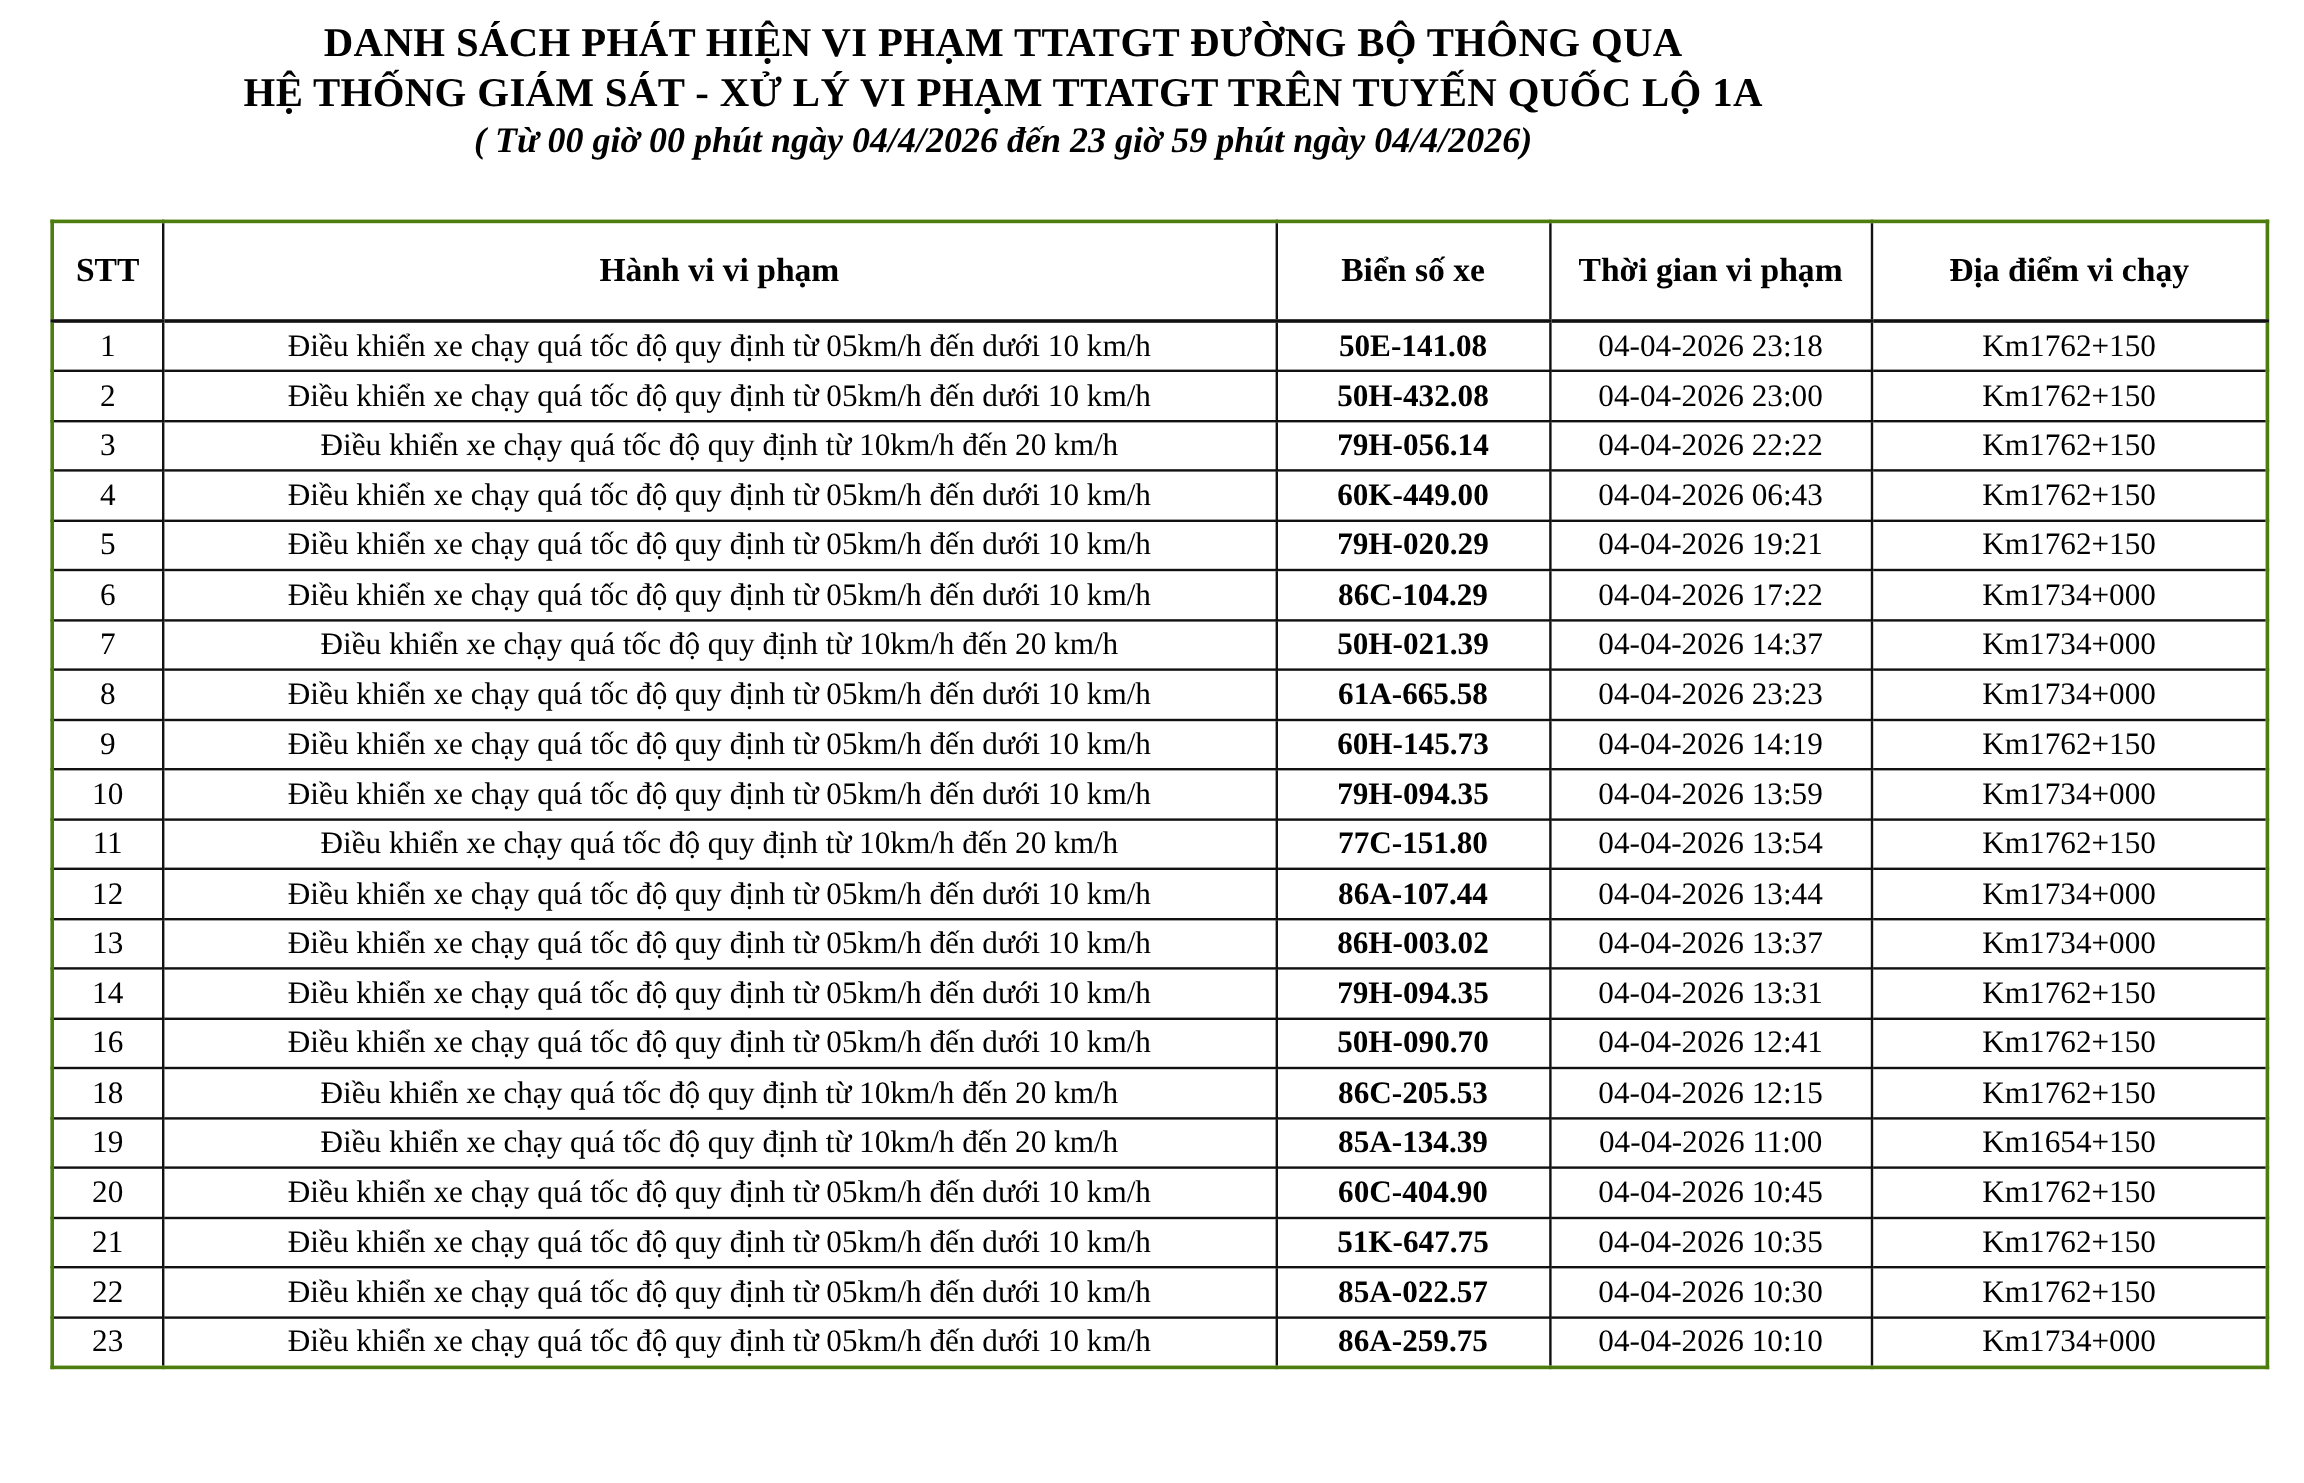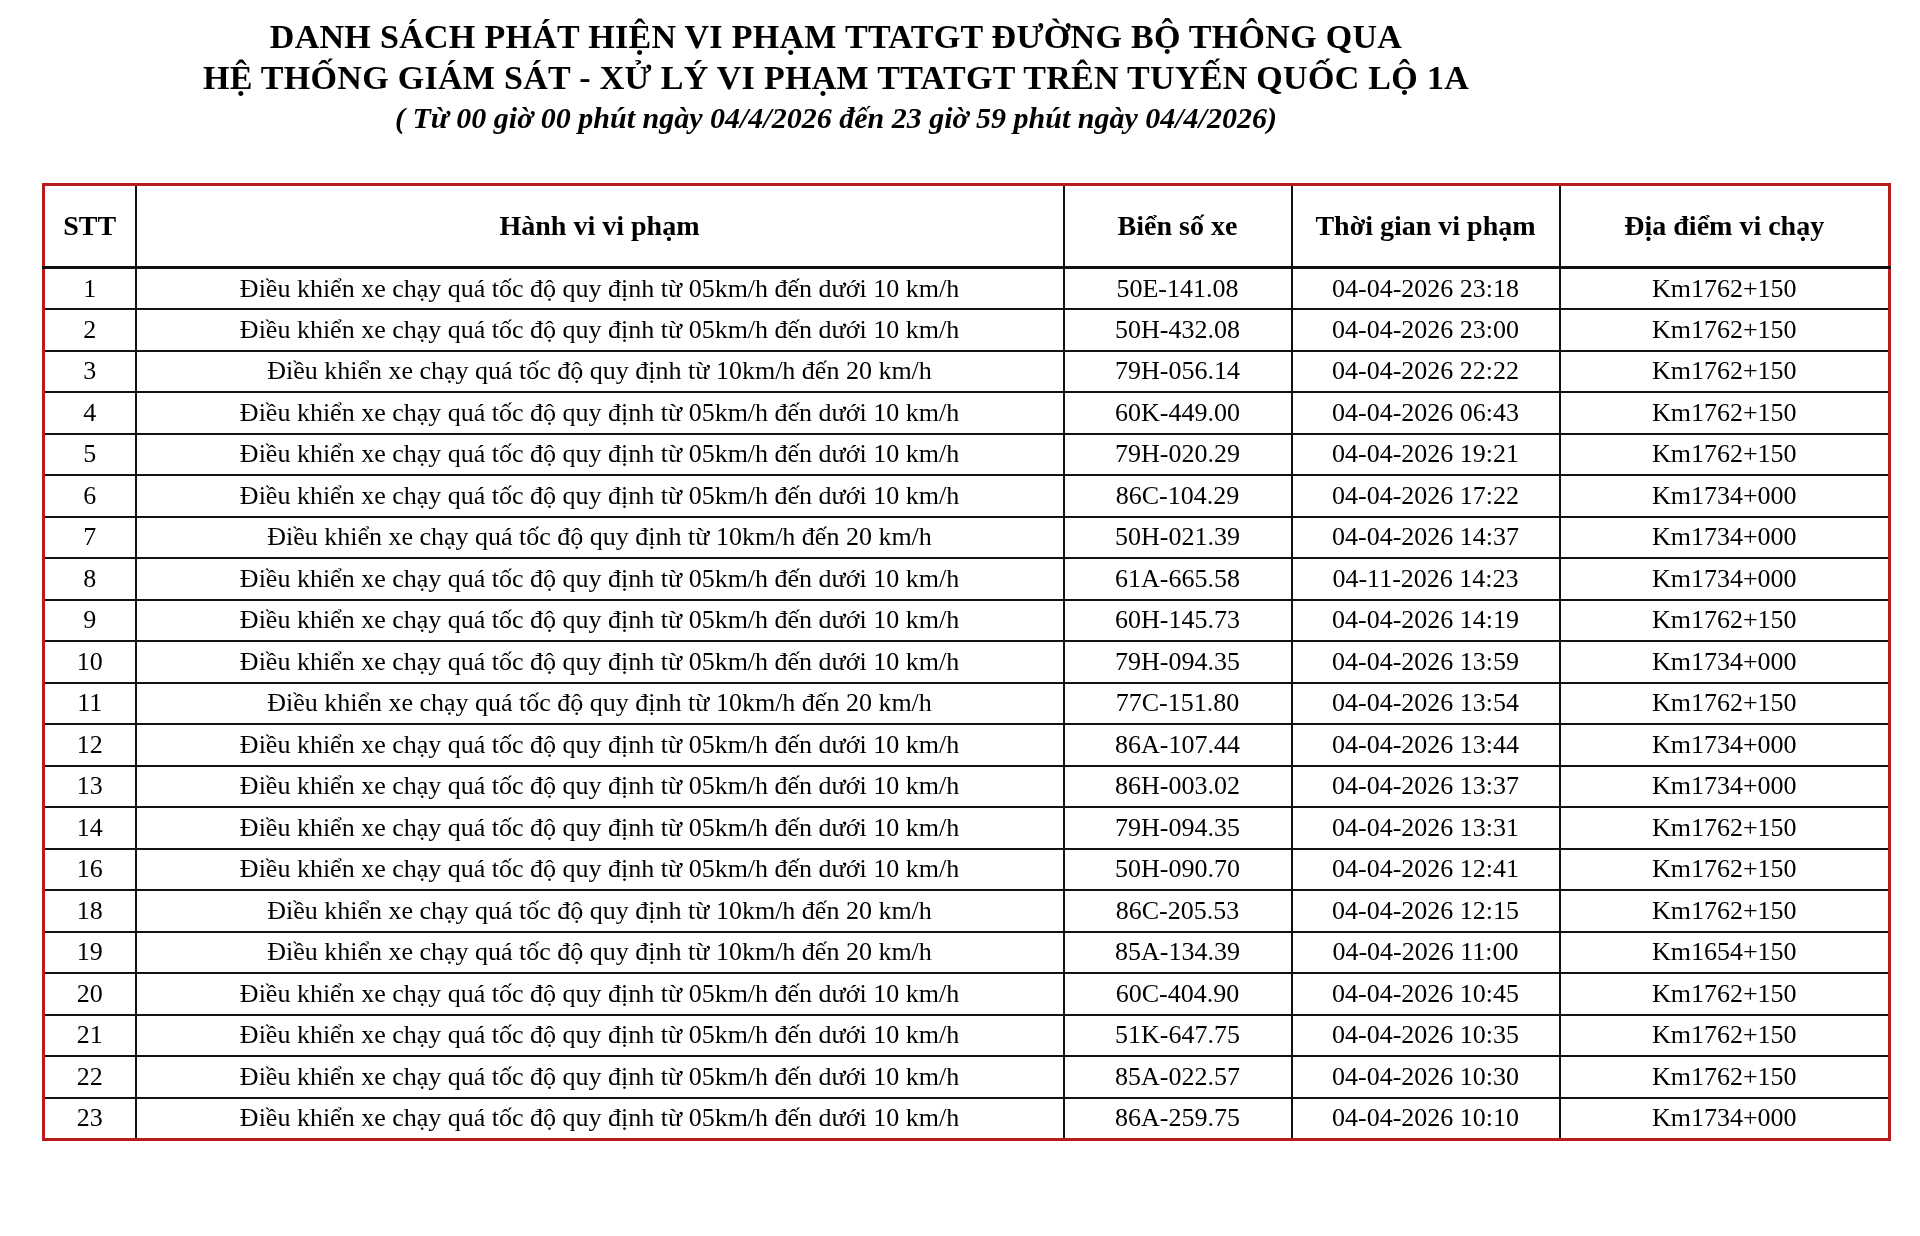--- a/index.html
+++ b/index.html
@@ -36,21 +36,21 @@
     white-space: nowrap;
   }
 
   table.violations {
     position: absolute;
     left: 42px;
     top: 183px;
     width: 1846px;
     border-collapse: collapse;
     table-layout: fixed;
-    border: 3px solid #b91c1c;
+    border: 3px solid #4d7c0f;
   }
   table.violations th, table.violations td {
     border: 2px solid #111111;
     vertical-align: middle;
     overflow: hidden;
     white-space: nowrap;
   }
   table.violations th {
     height: 83px;
     font-size: 28px;
@@ -64,21 +64,21 @@
     padding: 0 6px;
     text-align: center;
   }
   col.c-stt      { width: 92px;  }
   col.c-violation{ width: 928px; }
   col.c-plate    { width: 228px; }
   col.c-time     { width: 268px; }
   col.c-location { width: 330px; }
 
   td.td-violation { text-align: left; padding-left: 7px; }
-  td.td-plate     { font-weight: normal; }
+  td.td-plate     { font-weight: bold; }
 </style>
 </head>
 <body>
 
 <div class="page">
 
   <div class="heading">
     <div class="title-line">DANH SÁCH PHÁT HIỆN VI PHẠM TTATGT ĐƯỜNG BỘ THÔNG QUA</div>
     <div class="title-line">HỆ THỐNG GIÁM SÁT - XỬ LÝ VI PHẠM TTATGT TRÊN TUYẾN QUỐC LỘ 1A</div>
     <div class="subtitle">( Từ 00 giờ 00 phút ngày 04/4/2026 đến 23 giờ 59 phút ngày 04/4/2026)</div>
@@ -148,21 +148,21 @@
           <td class="td-stt">7</td>
           <td class="td-violation">Điều khiển xe chạy quá tốc độ quy định từ 10km/h đến 20 km/h</td>
           <td class="td-plate">50H-021.39</td>
           <td class="td-time">04-04-2026 14:37</td>
           <td class="td-location">Km1734+000</td>
         </tr>
         <tr>
           <td class="td-stt">8</td>
           <td class="td-violation">Điều khiển xe chạy quá tốc độ quy định từ 05km/h đến dưới 10 km/h</td>
           <td class="td-plate">61A-665.58</td>
-          <td class="td-time">04-11-2026 14:23</td>
+          <td class="td-time">04-04-2026 23:23</td>
           <td class="td-location">Km1734+000</td>
         </tr>
         <tr>
           <td class="td-stt">9</td>
           <td class="td-violation">Điều khiển xe chạy quá tốc độ quy định từ 05km/h đến dưới 10 km/h</td>
           <td class="td-plate">60H-145.73</td>
           <td class="td-time">04-04-2026 14:19</td>
           <td class="td-location">Km1762+150</td>
         </tr>
         <tr>

